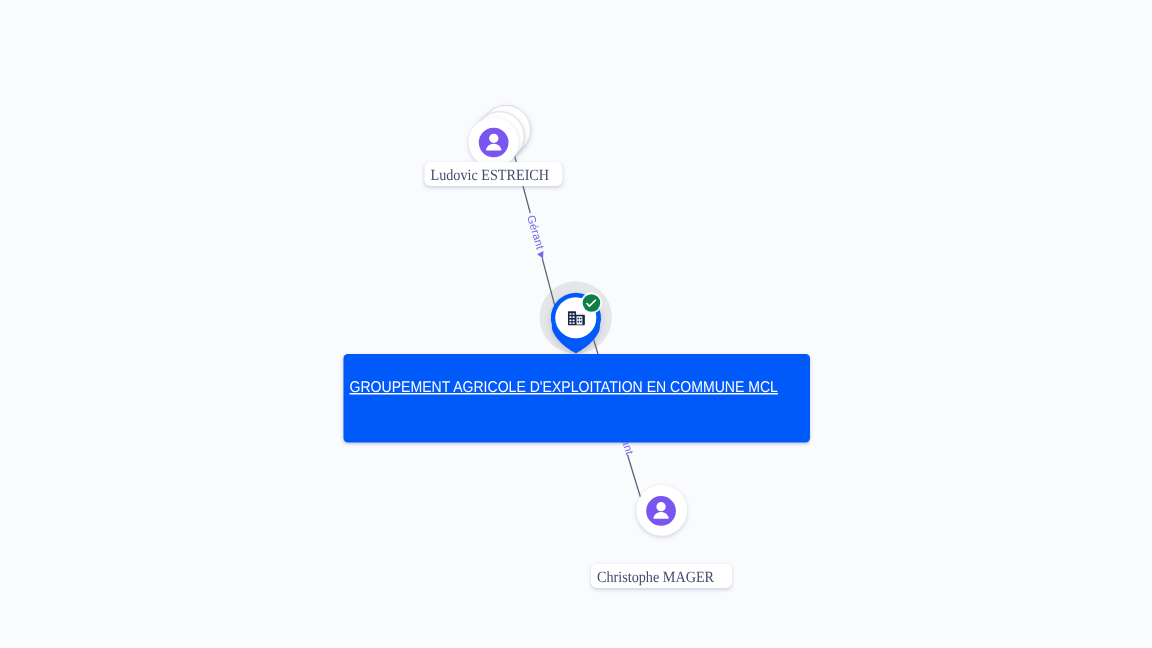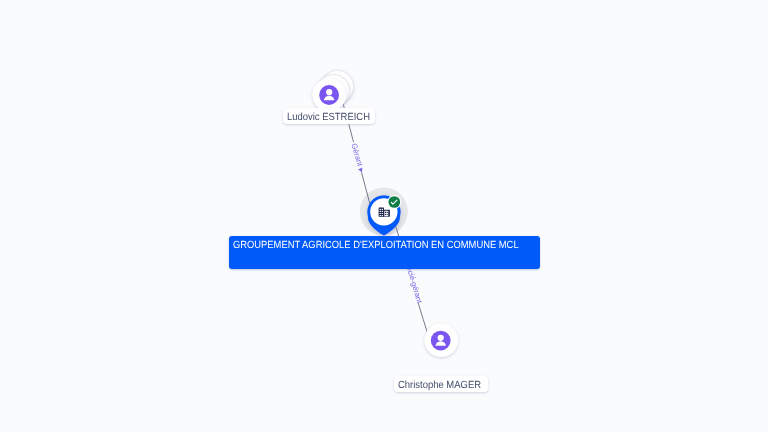--- a/index.html
+++ b/index.html
@@ -2,26 +2,26 @@
 <html><head>
 <meta charset="utf-8">
 <style>
   html,body{margin:0;padding:0;}
   body{width:768px;height:432px;background:#fafbfd;overflow:hidden;
        font-family:"Liberation Sans",sans-serif;-webkit-font-smoothing:antialiased;text-rendering:geometricPrecision;}
   #stage{position:relative;width:768px;height:432px;background:#fafbfd;}
   #stage svg{position:absolute;left:0;top:0;}
   .nlabel{position:absolute;white-space:nowrap;border-radius:4px;background:#ffffff;
           color:#434c6b;font-size:10.4px;line-height:19.5px;height:16px;padding:0 4px;
-          box-shadow:0 1px 2.4px rgba(140,150,180,.38);transform:translateZ(0);}
+          box-shadow:0 1px 2.4px rgba(140,150,180,.38);transform:translateZ(0);font-family:Liberation Serif, serif;}
   #companyLabel > span{display:block;transform:scaleX(.902);transform-origin:left center;}
   .nlabel > span{display:block;transform:scaleX(.91);transform-origin:left center;}
   #companyLabel{position:absolute;white-space:nowrap;border-radius:3px;background:#005afa;
-          color:#ffffff;font-size:10.4px;line-height:20px;height:33px;padding:0 4px;width:303.5px;overflow:hidden;
-          box-shadow:0 1px 2.2px rgba(120,140,190,.45);transform:translateZ(0);}
+          color:#ffffff;font-size:10.4px;line-height:20px;height:33px;padding:13px 4px;width:303.5px;overflow:hidden;
+          box-shadow:0 1px 2.2px rgba(120,140,190,.45);transform:translateZ(0);text-decoration:underline;}
 </style>
 </head>
 <body>
 
 <div id="stage">
 
   <svg width="768" height="432">
     <circle cx="383.8" cy="211.6" r="24.1" fill="#e5e6e8"></circle>
   </svg>
 

